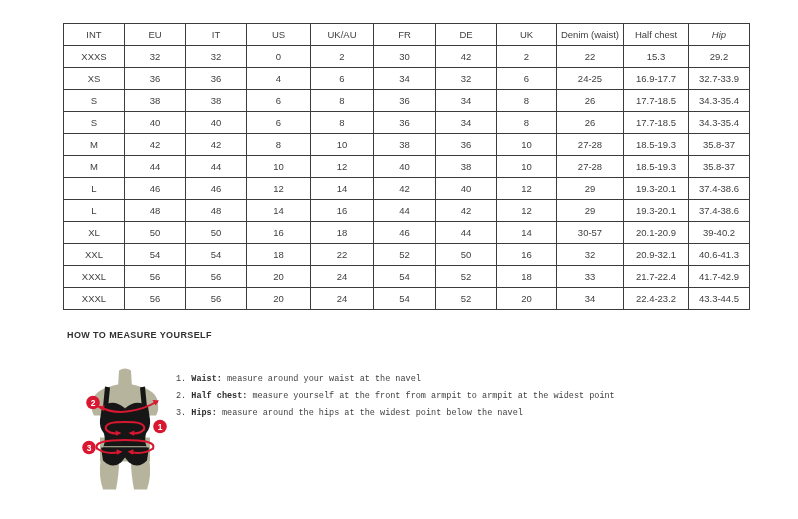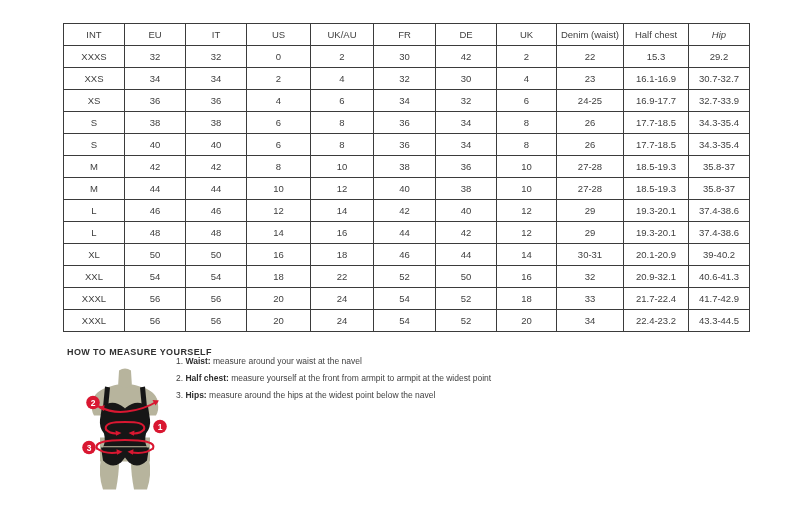--- a/index.html
+++ b/index.html
@@ -10,26 +10,26 @@
   .size-table{
     position:absolute;left:63px;top:23px;width:675px;
     border-collapse:collapse;table-layout:fixed;
   }
   .size-table th,.size-table td{
     border:1px solid #3b3b3b;text-align:center;vertical-align:middle;
     font-size:9.5px;font-weight:400;color:#404040;height:21px;padding:0;
     overflow:hidden;white-space:nowrap;
   }
   .measure-title{
-    position:absolute;left:67px;top:347px;
+    position:absolute;left:67px;top:330px;
     font-size:9px;font-weight:700;letter-spacing:.4px;color:#303030;text-align:center;
   }
   .figure-wrap{position:absolute;left:72px;top:367px;width:106px;height:133px;}
   .figure-wrap svg{width:100%;height:100%;display:block;}
-  .steps{position:absolute;left:176px;top:353px;font-size:8.5px;color:#3f3f3f;}
+  .steps{position:absolute;left:176px;top:371px;font-size:8.5px;color:#3f3f3f;font-family:Liberation Mono, monospace;}
   .step{height:17px;line-height:17px;white-space:nowrap;}
   .step b{font-weight:700;color:#2d2d2d;}
   .badge-num{font-weight:700;}
 </style>
 </head>
 <body>
 
 <div>
 
   <table class="size-table">
@@ -56,33 +56,20 @@
           <td>0</td>
           <td>2</td>
           <td>30</td>
           <td>42</td>
           <td>2</td>
           <td>22</td>
           <td>15.3</td>
           <td>29.2</td>
         </tr>
         <tr>
-          <td>XXS</td>
-          <td>34</td>
-          <td>34</td>
-          <td>2</td>
-          <td>4</td>
-          <td>32</td>
-          <td>30</td>
-          <td>4</td>
-          <td>23</td>
-          <td>16.1-16.9</td>
-          <td>30.7-32.7</td>
-        </tr>
-        <tr>
           <td>XS</td>
           <td>36</td>
           <td>36</td>
           <td>4</td>
           <td>6</td>
           <td>34</td>
           <td>32</td>
           <td>6</td>
           <td>24-25</td>
           <td>16.9-17.7</td>
@@ -168,21 +155,21 @@
         </tr>
         <tr>
           <td>XL</td>
           <td>50</td>
           <td>50</td>
           <td>16</td>
           <td>18</td>
           <td>46</td>
           <td>44</td>
           <td>14</td>
-          <td>30-31</td>
+          <td>30-57</td>
           <td>20.1-20.9</td>
           <td>39-40.2</td>
         </tr>
         <tr>
           <td>XXL</td>
           <td>54</td>
           <td>54</td>
           <td>18</td>
           <td>22</td>
           <td>52</td>

